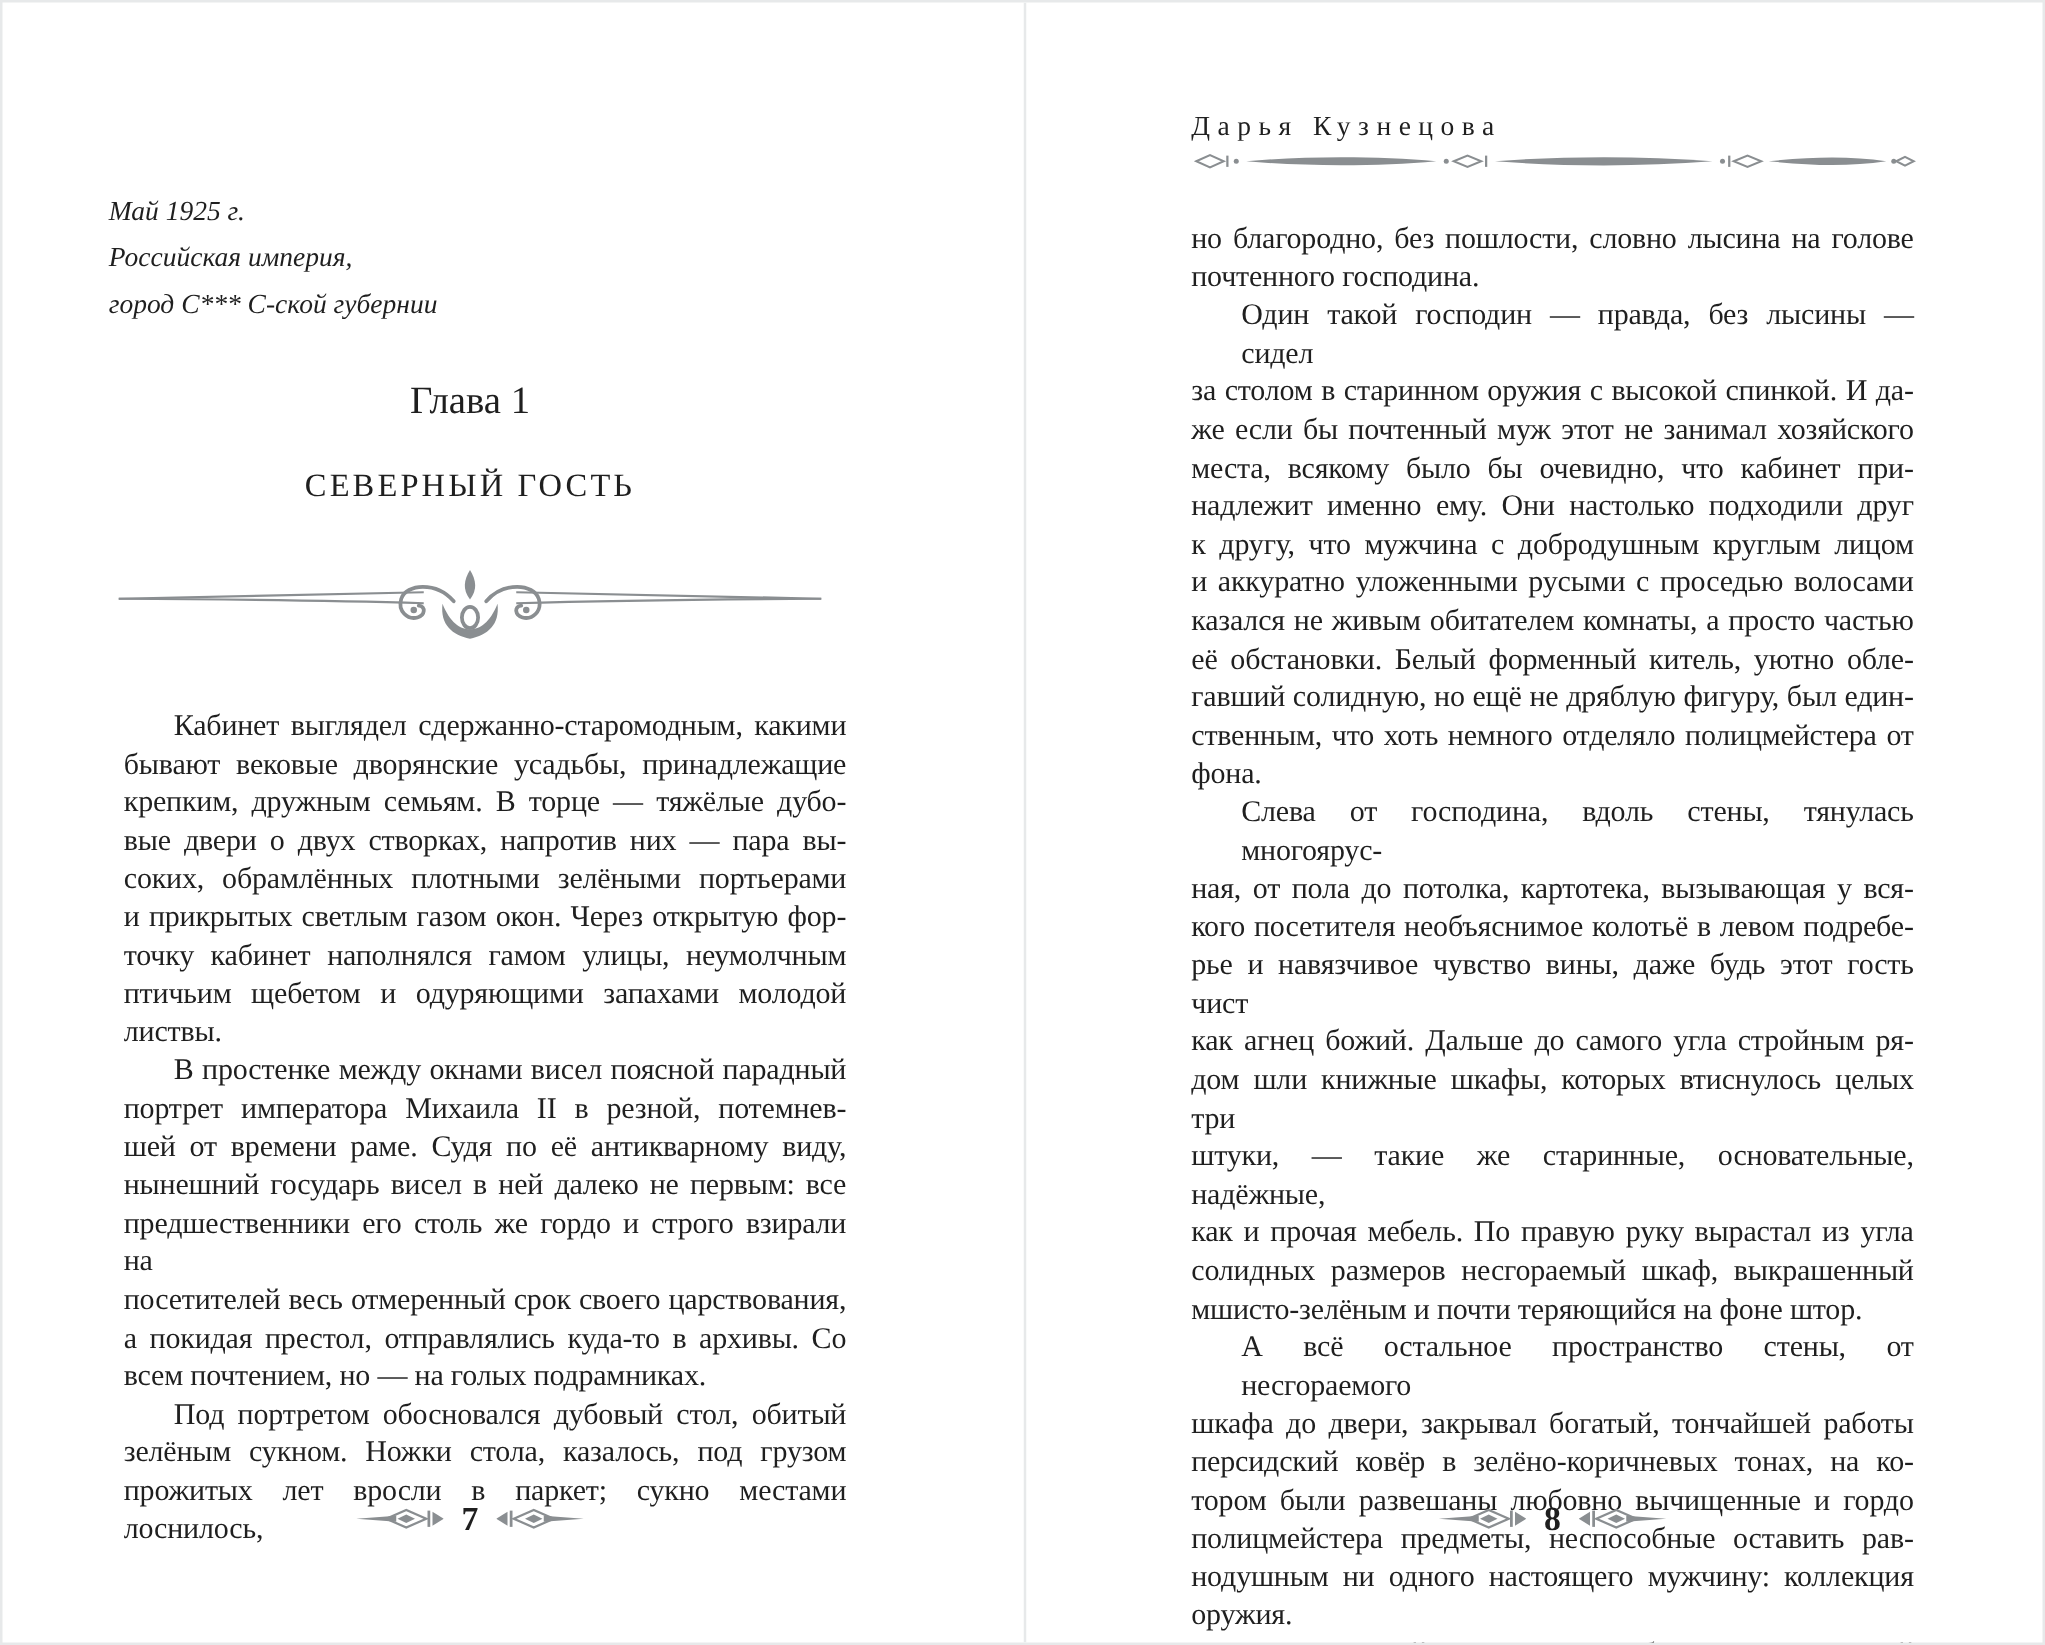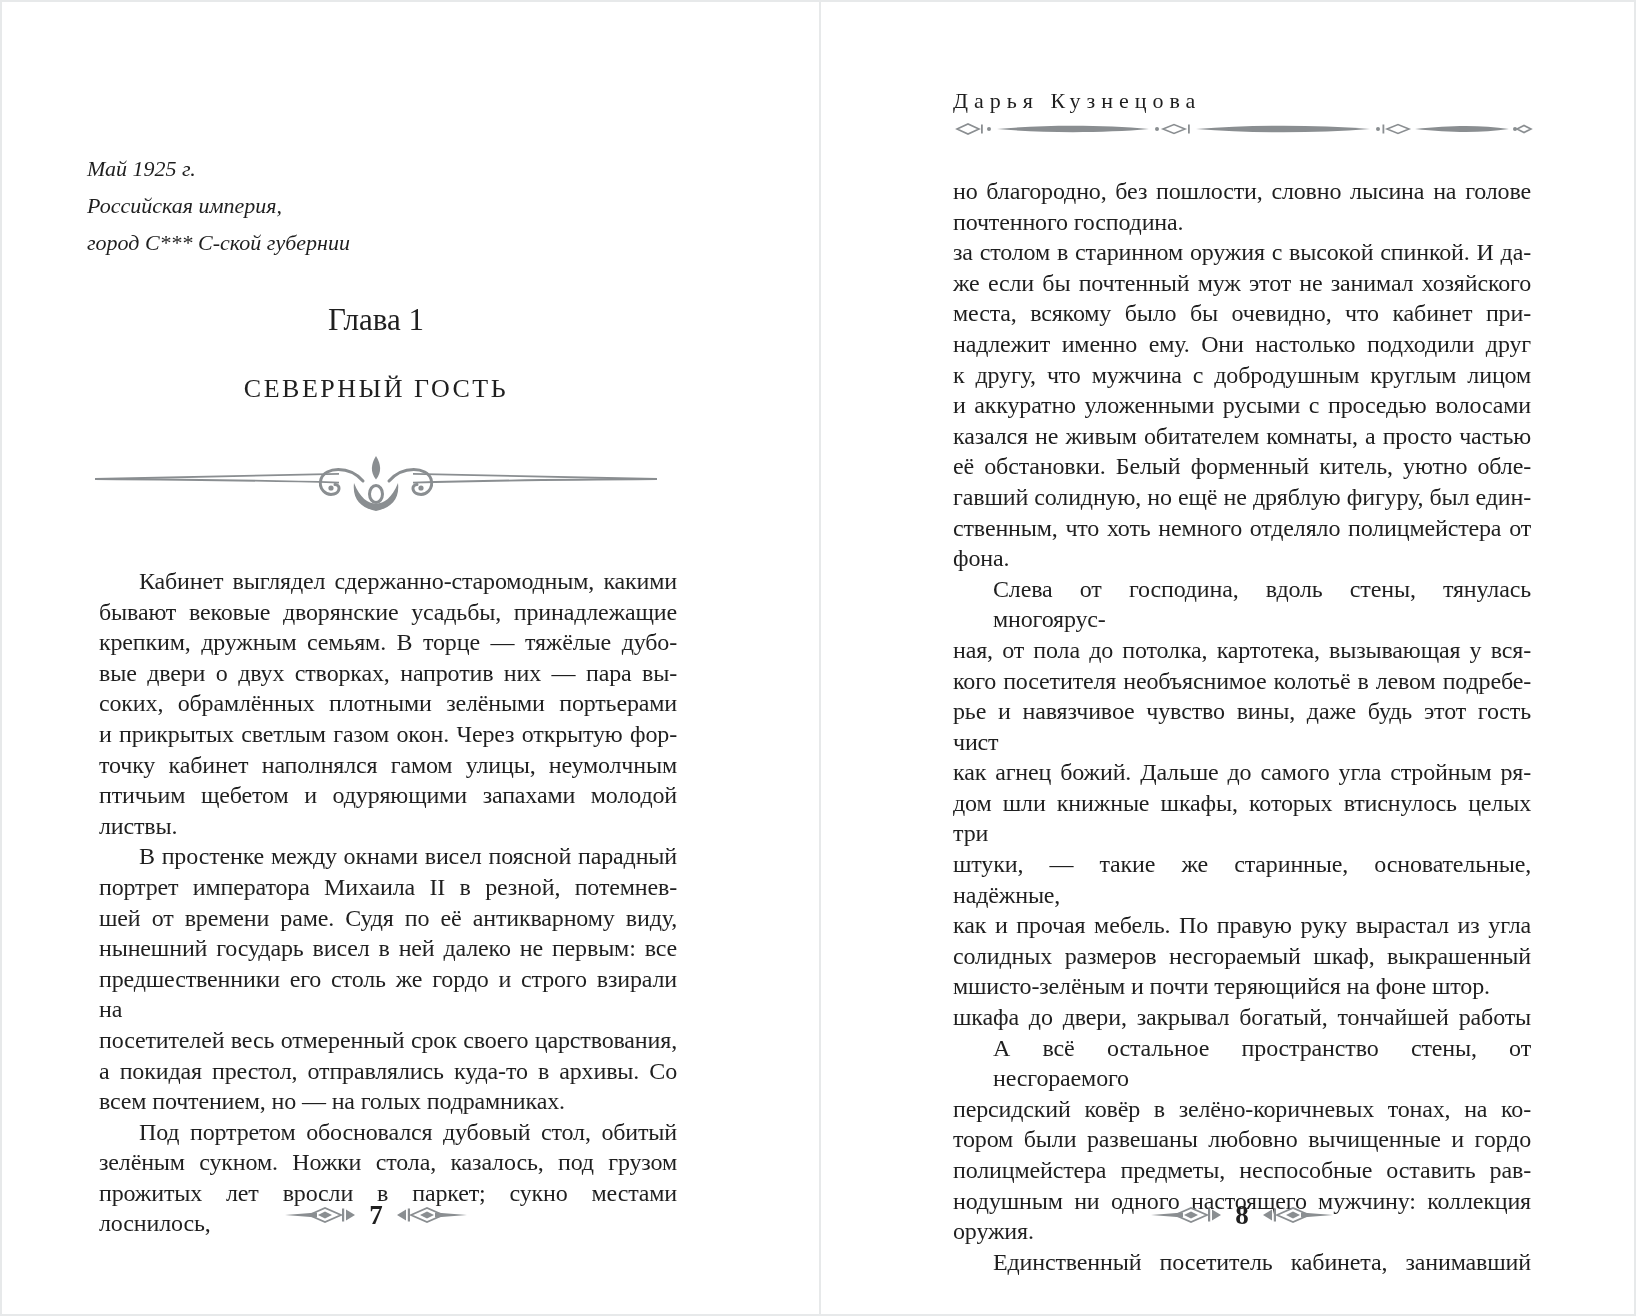--- a/index.html
+++ b/index.html
@@ -172,20 +172,21 @@
         <path d="M4,9 L15,4 L26,9 L15,14 Z"></path>
         <path d="M210,9 L221,4.5 L232,9 L221,13.5 Z"></path>
         <path d="M434,9 L445,4.5 L456,9 L445,13.5 Z"></path>
         <path d="M564,9 L571,5.5 L578,9 L571,12.5 Z"></path>
       </g>
     </svg>
 
     <div class="page-body" id="right-body">
         <div class="bline">но благородно, без пошлости, словно лысина на голове</div>
         <div class="bline pend">почтенного господина.</div>
+        <div class="bline ind">Один такой господин — правда, без лысины — сидел</div>
         <div class="bline">за столом в старинном оружия с высокой спинкой. И да-</div>
         <div class="bline">же если бы почтенный муж этот не занимал хозяйского</div>
         <div class="bline">места, всякому было бы очевидно, что кабинет при-</div>
         <div class="bline">надлежит именно ему. Они настолько подходили друг</div>
         <div class="bline">к другу, что мужчина с добродушным круглым лицом</div>
         <div class="bline">и аккуратно уложенными русыми с проседью волосами</div>
         <div class="bline">казался не живым обитателем комнаты, а просто частью</div>
         <div class="bline">её обстановки. Белый форменный китель, уютно обле-</div>
         <div class="bline">гавший солидную, но ещё не дряблую фигуру, был един-</div>
         <div class="bline">ственным, что хоть немного отделяло полицмейстера от</div>
@@ -193,22 +194,22 @@
         <div class="bline ind">Слева от господина, вдоль стены, тянулась многоярус-</div>
         <div class="bline">ная, от пола до потолка, картотека, вызывающая у вся-</div>
         <div class="bline">кого посетителя необъяснимое колотьё в левом подребе-</div>
         <div class="bline">рье и навязчивое чувство вины, даже будь этот гость чист</div>
         <div class="bline">как агнец божий. Дальше до самого угла стройным ря-</div>
         <div class="bline">дом шли книжные шкафы, которых втиснулось целых три</div>
         <div class="bline">штуки, — такие же старинные, основательные, надёжные,</div>
         <div class="bline">как и прочая мебель. По правую руку вырастал из угла</div>
         <div class="bline">солидных размеров несгораемый шкаф, выкрашенный</div>
         <div class="bline pend">мшисто-зелёным и почти теряющийся на фоне штор.</div>
+        <div class="bline ind">А всё остальное пространство стены, от несгораемого</div>
         <div class="bline">шкафа до двери, закрывал богатый, тончайшей работы</div>
-        <div class="bline ind">А всё остальное пространство стены, от несгораемого</div>
         <div class="bline">персидский ковёр в зелёно-коричневых тонах, на ко-</div>
         <div class="bline">тором были развешаны любовно вычищенные и гордо</div>
         <div class="bline">полицмейстера предметы, неспособные оставить рав-</div>
         <div class="bline">нодушным ни одного настоящего мужчину: коллекция</div>
         <div class="bline pend">оружия.</div>
         <div class="bline ind">Единственный посетитель кабинета, занимавший</div>
       </div>
 
     <div class="page-footer">
       <svg class="orn" width="70" height="24" viewBox="0 0 70 24">

